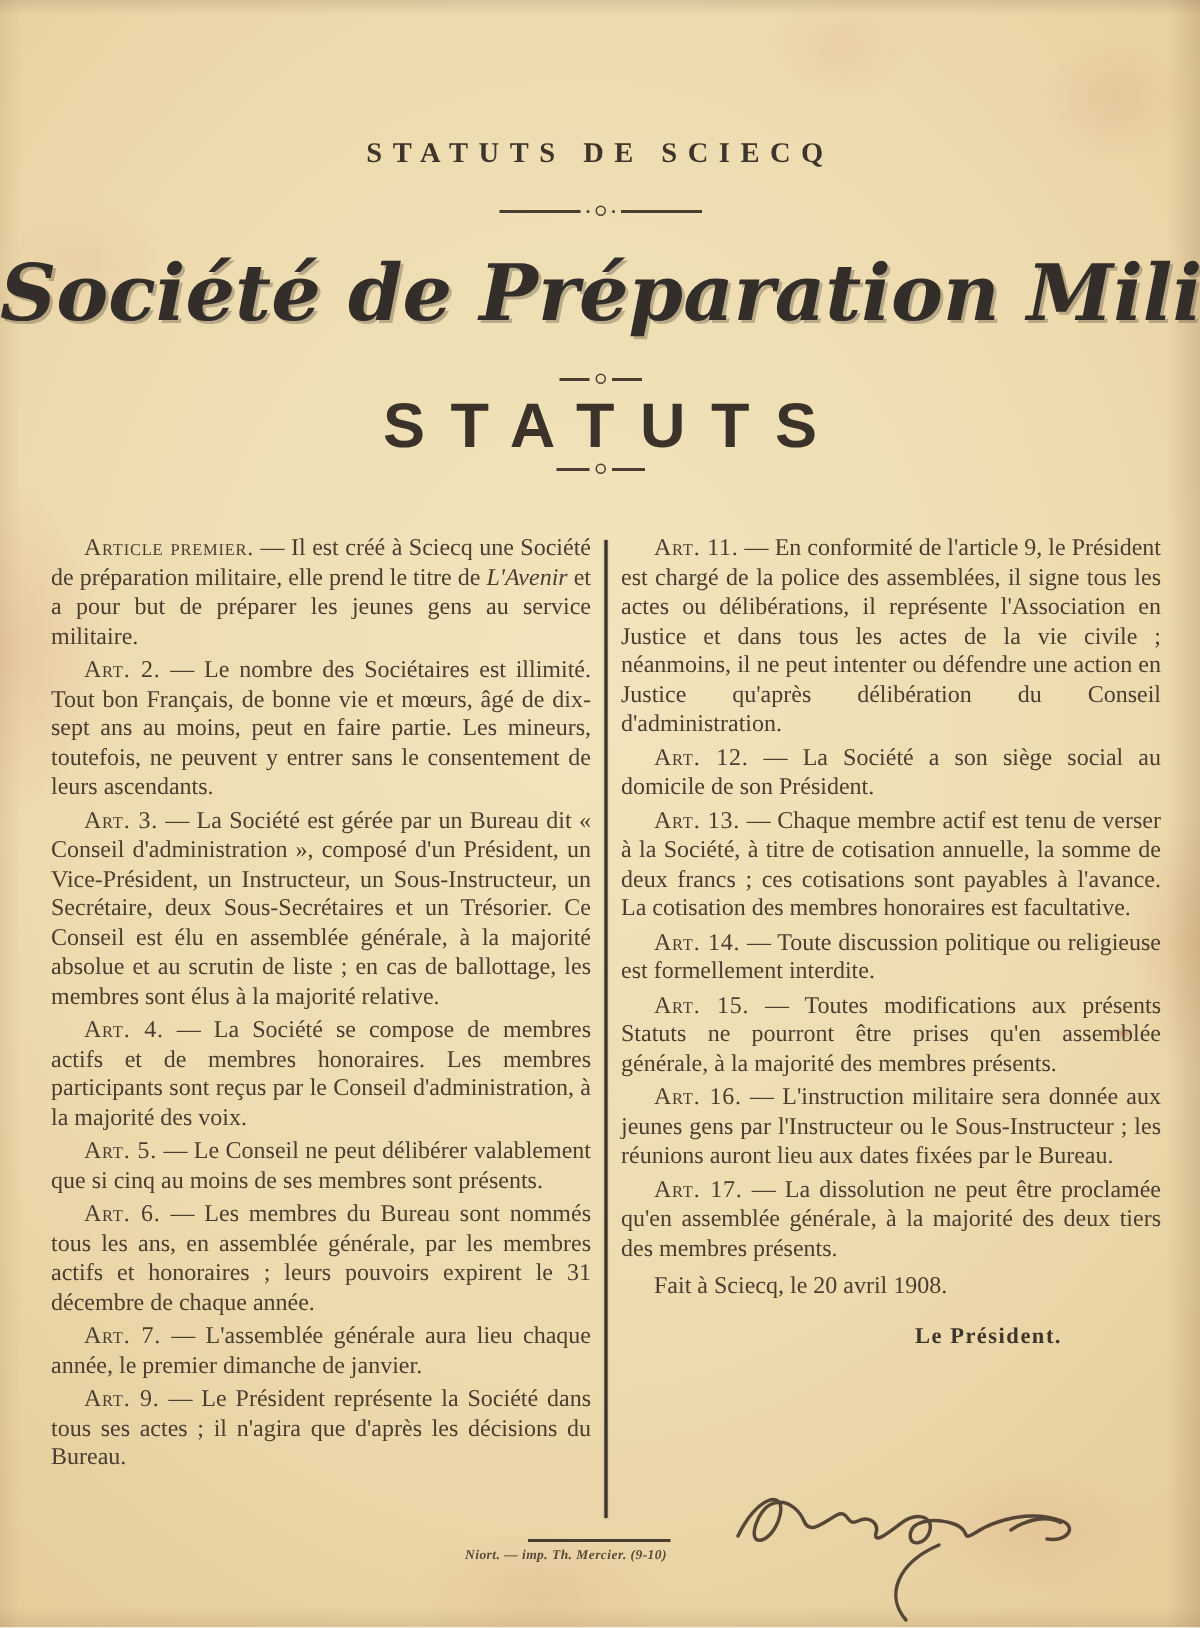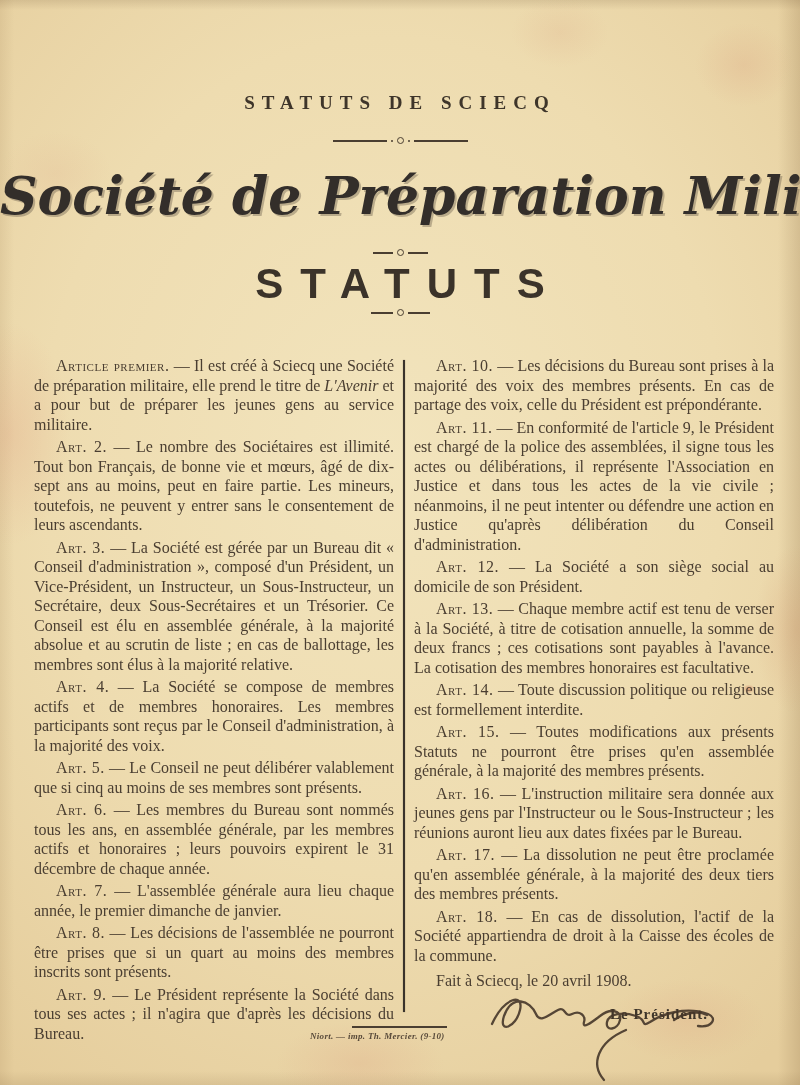--- a/index.html
+++ b/index.html
@@ -115,35 +115,32 @@
 
   <main class="columns">
     <section class="col" id="col-left">
         <p class="article"><span class="art-label">Article premier.</span> — Il est créé à Sciecq une Société de préparation militaire, elle prend le titre de <i>L'Avenir</i> et a pour but de préparer les jeunes gens au service militaire.</p>
         <p class="article"><span class="art-label">Art. 2.</span> — Le nombre des Sociétaires est illimité. Tout bon Français, de bonne vie et mœurs, âgé de dix-sept ans au moins, peut en faire partie. Les mineurs, toutefois, ne peuvent y entrer sans le consentement de leurs ascendants.</p>
         <p class="article"><span class="art-label">Art. 3.</span> — La Société est gérée par un Bureau dit « Conseil d'administration », composé d'un Président, un Vice-Président, un Instructeur, un Sous-Instructeur, un Secrétaire, deux Sous-Secrétaires et un Trésorier. Ce Conseil est élu en assemblée générale, à la majorité absolue et au scrutin de liste ; en cas de ballottage, les membres sont élus à la majorité relative.</p>
         <p class="article"><span class="art-label">Art. 4.</span> — La Société se compose de membres actifs et de membres honoraires. Les membres participants sont reçus par le Conseil d'administration, à la majorité des voix.</p>
         <p class="article"><span class="art-label">Art. 5.</span> — Le Conseil ne peut délibérer valablement que si cinq au moins de ses membres sont présents.</p>
         <p class="article"><span class="art-label">Art. 6.</span> — Les membres du Bureau sont nommés tous les ans, en assemblée générale, par les membres actifs et honoraires ; leurs pouvoirs expirent le 31 décembre de chaque année.</p>
         <p class="article"><span class="art-label">Art. 7.</span> — L'assemblée générale aura lieu chaque année, le premier dimanche de janvier.</p>
-        <p class="article"><span class="art-label">Art. 8.</span> — Les décisions de l'assemblée ne pourront être prises que si un quart au moins des membres inscrits sont présents.</p>
         <p class="article"><span class="art-label">Art. 9.</span> — Le Président représente la Société dans tous ses actes ; il n'agira que d'après les décisions du Bureau.</p>
       </section>
     <div class="col-rule"></div>
     <section class="col" id="col-right">
       <div id="right-articles">
-          <p class="article"><span class="art-label">Art. 10.</span> — Les décisions du Bureau sont prises à la majorité des voix des membres présents. En cas de partage des voix, celle du Président est prépondérante.</p>
           <p class="article"><span class="art-label">Art. 11.</span> — En conformité de l'article 9, le Président est chargé de la police des assemblées, il signe tous les actes ou délibérations, il représente l'Association en Justice et dans tous les actes de la vie civile ; néanmoins, il ne peut intenter ou défendre une action en Justice qu'après délibération du Conseil d'administration.</p>
           <p class="article"><span class="art-label">Art. 12.</span> — La Société a son siège social au domicile de son Président.</p>
           <p class="article"><span class="art-label">Art. 13.</span> — Chaque membre actif est tenu de verser à la Société, à titre de cotisation annuelle, la somme de deux francs ; ces cotisations sont payables à l'avance. La cotisation des membres honoraires est facultative.</p>
           <p class="article"><span class="art-label">Art. 14.</span> — Toute discussion politique ou religieuse est formellement interdite.</p>
           <p class="article"><span class="art-label">Art. 15.</span> — Toutes modifications aux présents Statuts ne pourront être prises qu'en assemblée générale, à la majorité des membres présents.</p>
           <p class="article"><span class="art-label">Art. 16.</span> — L'instruction militaire sera donnée aux jeunes gens par l'Instructeur ou le Sous-Instructeur ; les réunions auront lieu aux dates fixées par le Bureau.</p>
           <p class="article"><span class="art-label">Art. 17.</span> — La dissolution ne peut être proclamée qu'en assemblée générale, à la majorité des deux tiers des membres présents.</p>
-          <p class="article"><span class="art-label">Art. 18.</span> — En cas de dissolution, l'actif de la Société appartiendra de droit à la Caisse des écoles de la commune.</p>
         </div>
       <p class="fait">Fait à Sciecq, le 20 avril 1908.</p>
       <p class="president">Le Président.</p>
     </section>
   </main>
 
   <svg class="signature" viewBox="0 0 260 100" xmlns="http://www.w3.org/2000/svg">
     <g fill="none" stroke="#46372a" stroke-width="2.3" stroke-linecap="round" opacity="0.9">
       <path d="M14,38 C26,12 46,6 42,24 C38,42 20,48 26,30 C34,8 52,14 58,28
                C62,38 72,28 80,24 C88,20 86,32 94,28 C102,24 108,30 106,36

